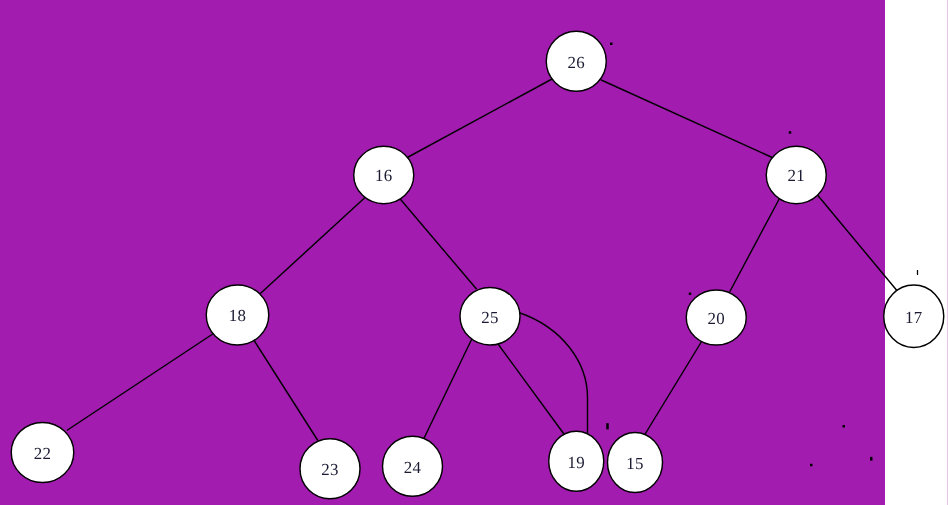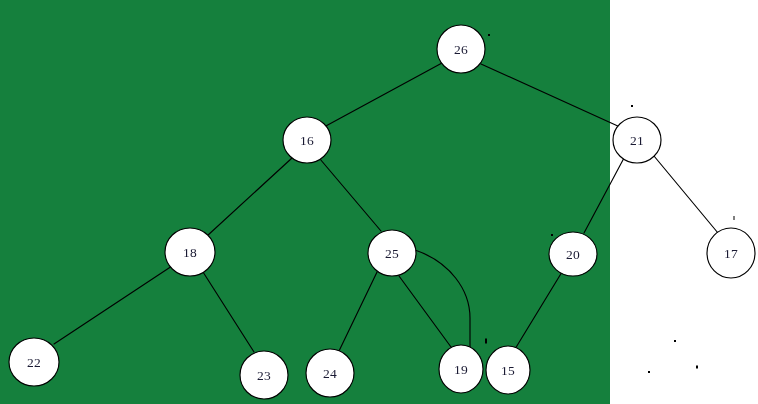--- a/index.html
+++ b/index.html
@@ -9,23 +9,23 @@
     background: #ffffff;
   }
   body {
     width: 758px;
     height: 404px;
     overflow: hidden;
     font-family: "Liberation Serif", serif;
   }
   #diagram-root {
     position: relative;
-    width: 610px;
+    width: 708px;
     height: 404px;
-    background: #15803d;
+    background: #a21caf;
   }
   svg#tree-svg {
     position: absolute;
     left: 0;
     top: 0;
     width: 758px;
     height: 404px;
     display: block;
   }
   .node-circle {

